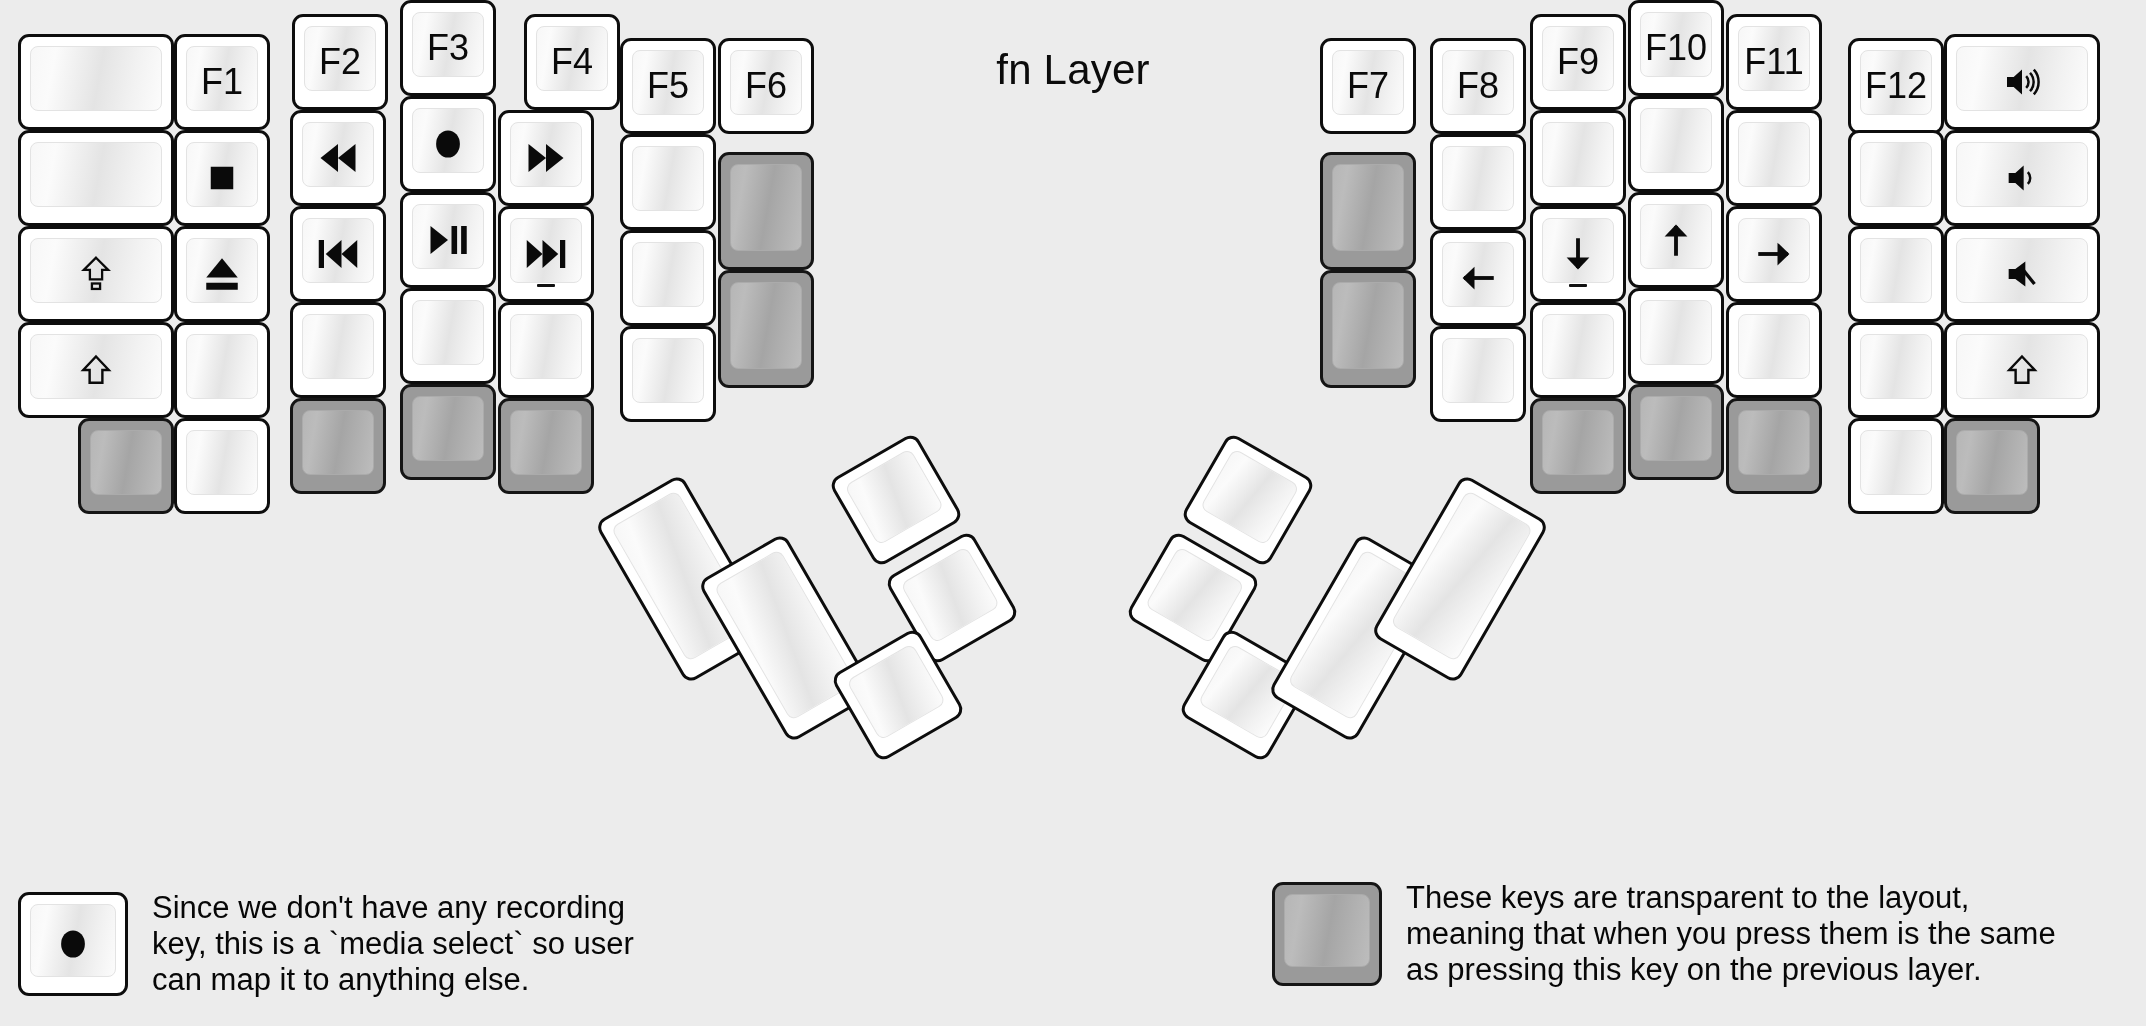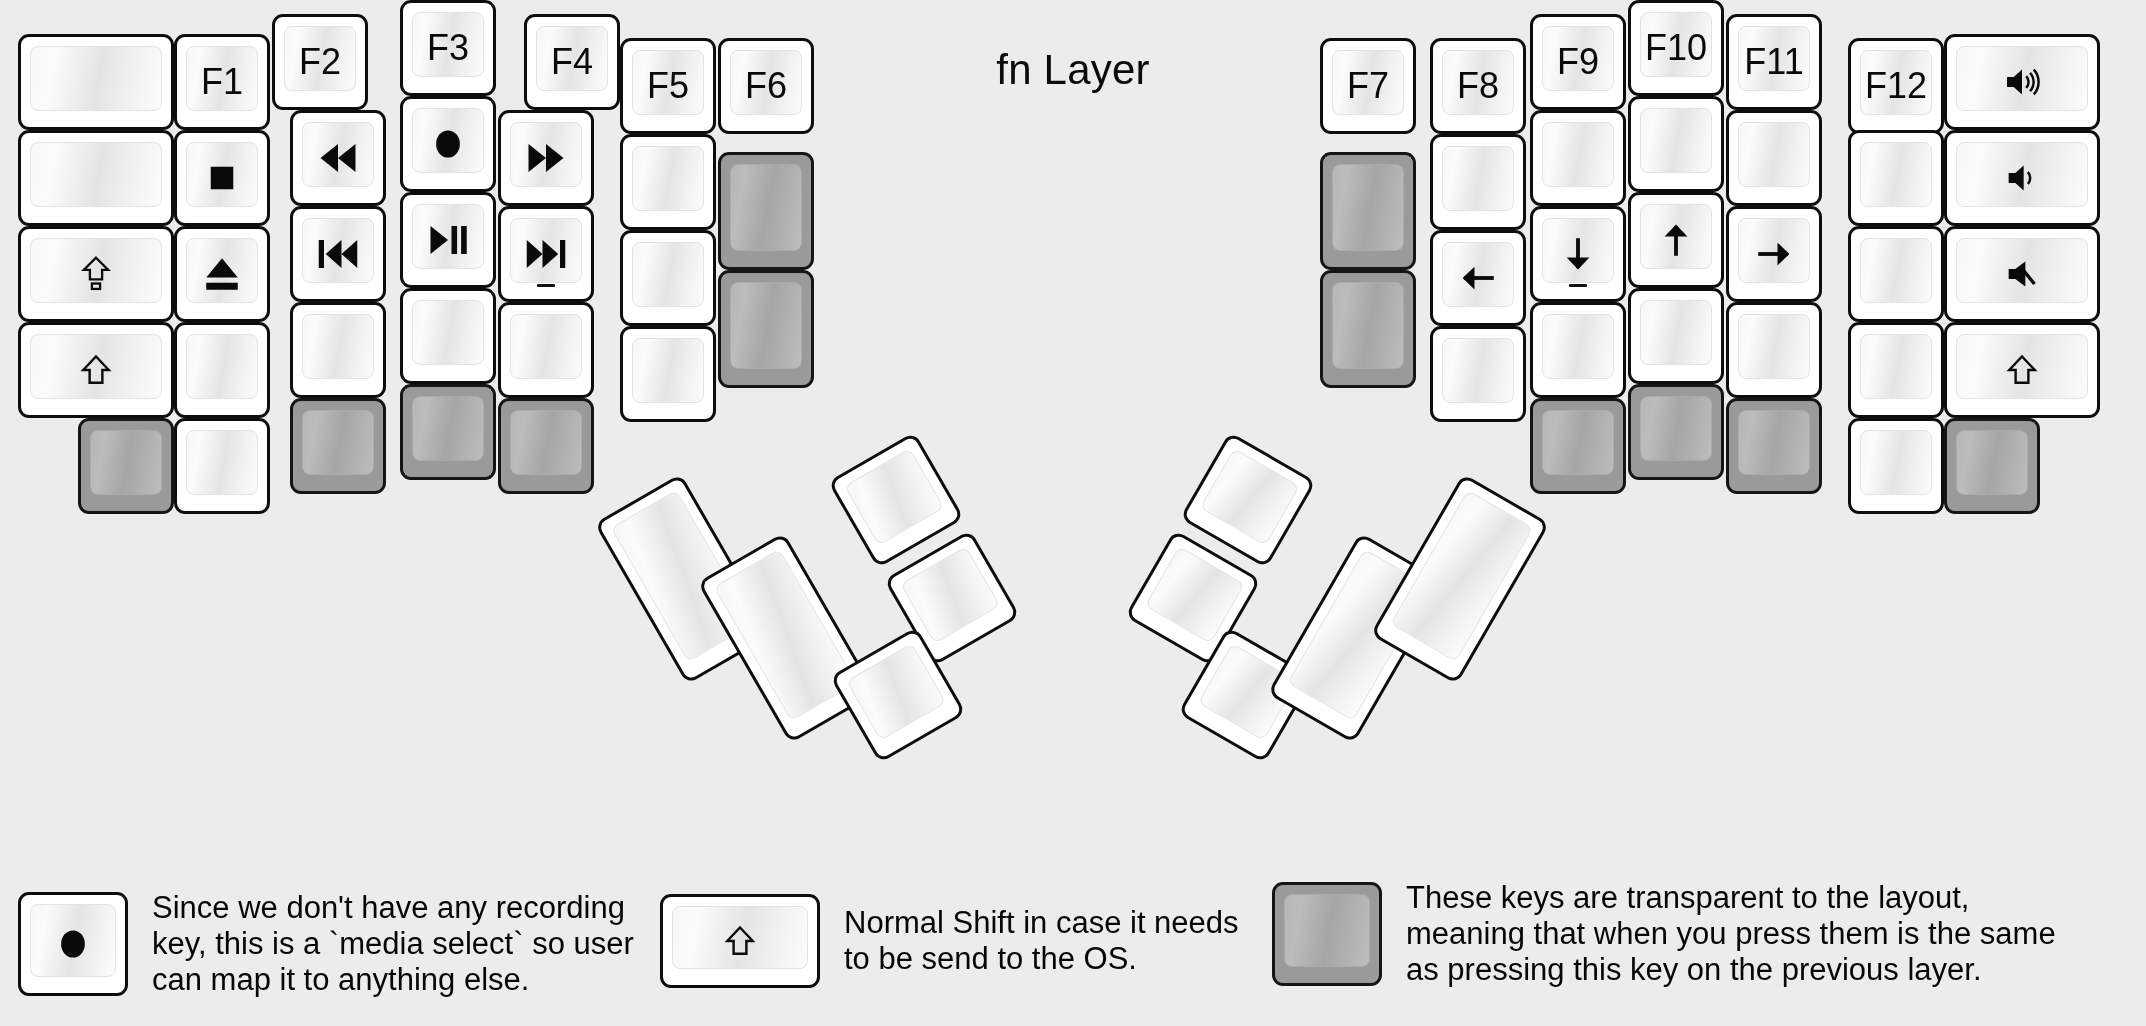--- a/index.html
+++ b/index.html
@@ -120,21 +120,21 @@
         <div class="lg"></div>
       </div>
       <div class="key" style="left: 174px; top: 418px; width: 96px; height: 96px;">
         <div class="cap"></div>
         <div class="lg"></div>
       </div>
       <div class="key trans" style="left: 78px; top: 418px; width: 96px; height: 96px;">
         <div class="cap"></div>
         <div class="lg"></div>
       </div>
-      <div class="key" style="left: 272px; top: 14px; width: 96px; height: 96px;">
+      <div class="key" style="left: 292px; top: 14px; width: 96px; height: 96px;">
         <div class="cap"></div>
         <div class="lg">F2</div>
       </div>
       <div class="key" style="left: 290px; top: 110px; width: 96px; height: 96px;">
         <div class="cap"></div>
         <div class="lg">
           <svg width="42" height="42" viewBox="0 0 24 24" fill="#0a0a0a">
             <path d="M12 4 L12 20 L2 12 Z"></path>
             <path d="M22 4 L22 20 L12 12 Z"></path>
           </svg>
@@ -467,32 +467,20 @@
           <div class="lg">
             <svg width="38" height="38" viewBox="0 0 24 24" fill="#0a0a0a">
               <ellipse cx="12" cy="12" rx="7.5" ry="8.6"></ellipse>
             </svg>
           </div>
         </div>
         <div class="legend-text">Since we don't have any recording
 key, this is a `media select` so user
 can map it to anything else.</div>
       </div>
-      <div class="legend-item" style="left: 660px; top: 16px;">
-        <div class="key legend-key" style="position: relative; width: 160px; height: 94px;">
-          <div class="cap"></div>
-          <div class="lg">
-            <svg width="34" height="34" viewBox="0 0 24 24" fill="none" stroke="#0a0a0a" stroke-width="1.7">
-              <path d="M12 2.5 L21 12 L16.5 12 L16.5 21 L7.5 21 L7.5 12 L3 12 Z"></path>
-            </svg>
-          </div>
-        </div>
-        <div class="legend-text">Normal Shift in case it needs
-to be send to the OS.</div>
-      </div>
       <div class="legend-item" style="left: 1272px; top: 2px;">
         <div class="key legend-key trans" style="position: relative; width: 110px; height: 104px;">
           <div class="cap"></div>
           <div class="lg"></div>
         </div>
         <div class="legend-text">These keys are transparent to the layout,
 meaning that when you press them is the same
 as pressing this key on the previous layer.</div>
       </div>
     </div>

